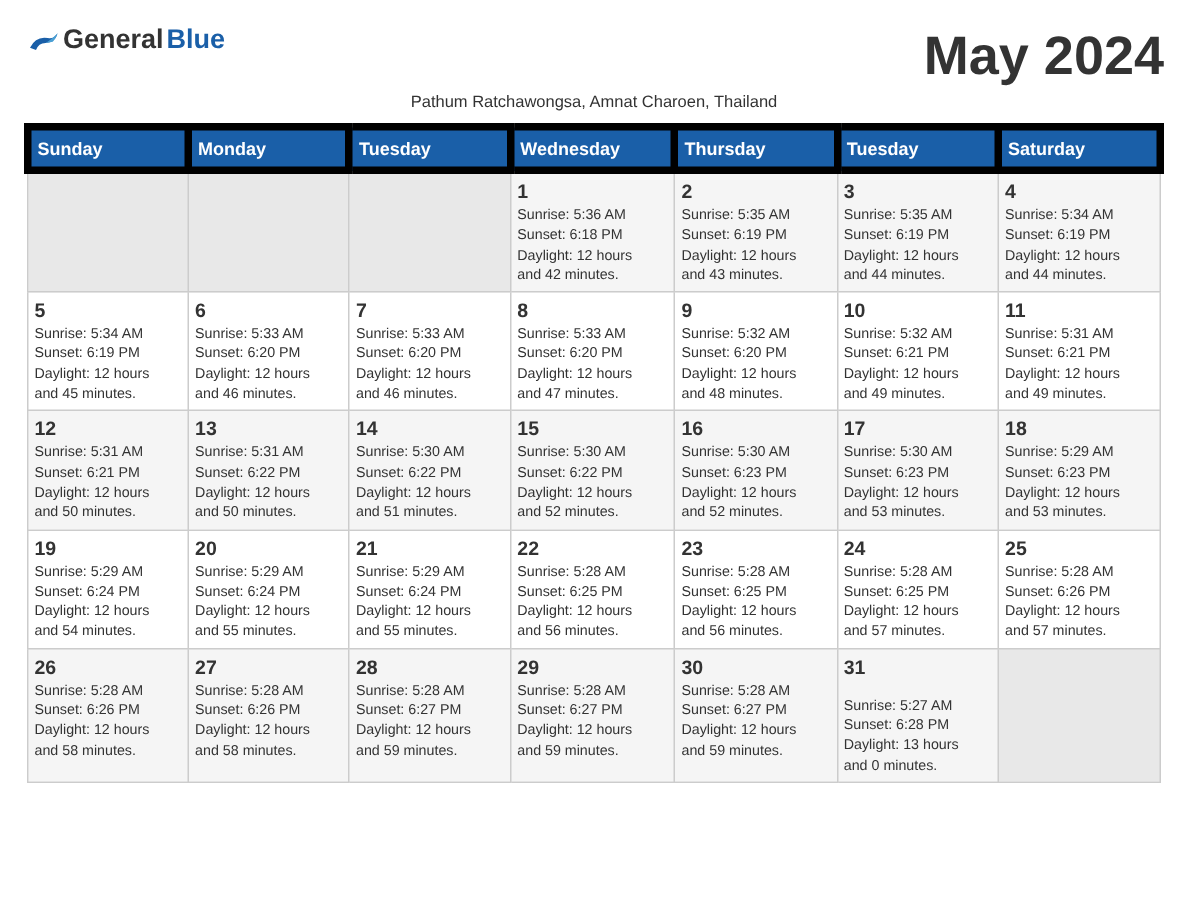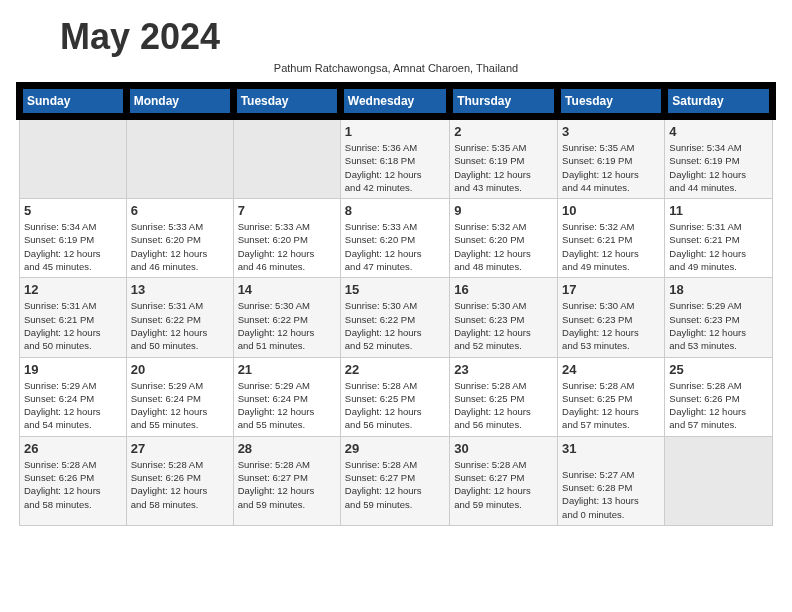--- a/index.html
+++ b/index.html
@@ -61,21 +61,21 @@
       border-collapse: collapse;
       font-size: 10px;
     }
     thead th {
       background-color: #1a5fa8;
       color: #fff;
       padding: 5px 4px;
       text-align: left;
       font-size: 12px;
       font-weight: bold;
-      border: 7px solid #000000;
+      border: 5px solid #000000;
     }
     tbody td {
       border: 1px solid #ccc;
       vertical-align: top;
       padding: 4px;
       width: 113px;
       min-height: 80px;
       background: #fff;
     }
     tbody tr:nth-child(odd) td {
@@ -97,20 +97,30 @@
       line-height: 1.4;
     }
     .empty-cell {
       background: #e8e8e8 !important;
     }
   </style>
 </head>
 <body>
 
 <div class="header">
+  <div class="logo">
+    <div class="logo-text">
+      <svg class="logo-bird" viewBox="0 0 30 24" xmlns="http://www.w3.org/2000/svg">
+        <path d="M5 18 Q10 8 20 10 Q25 11 28 6 Q26 14 18 14 Q12 14 10 20 Z" fill="#1a5fa8"></path>
+        <path d="M18 14 Q22 12 28 6 Q27 10 24 13 Z" fill="#4a9fd4"></path>
+      </svg>
+      <span class="logo-general">General</span>
+      <span class="logo-blue">Blue</span>
+    </div>
+  </div>
   <div class="title-section">
     <div class="month-title">May 2024</div>
   </div>
 </div>
 
 <div class="subtitle">Pathum Ratchawongsa, Amnat Charoen, Thailand</div>
 
 <table>
   <thead>
     <tr>

